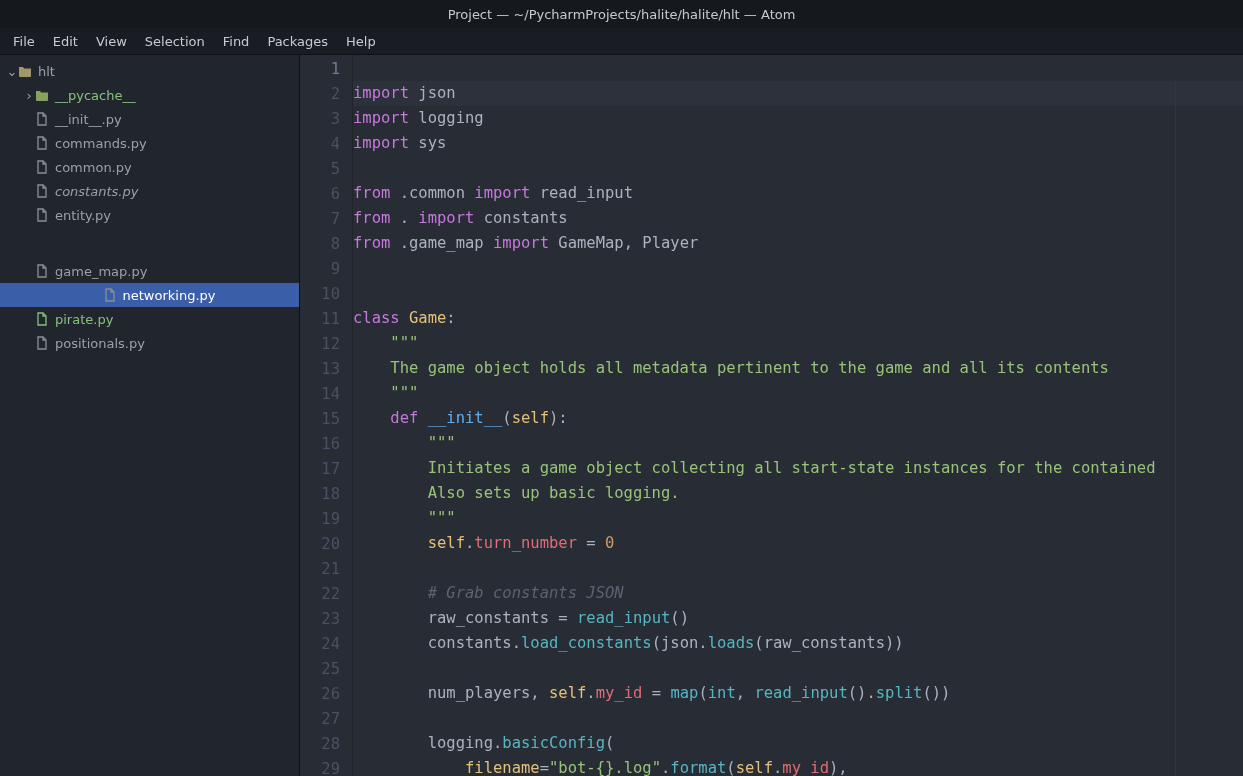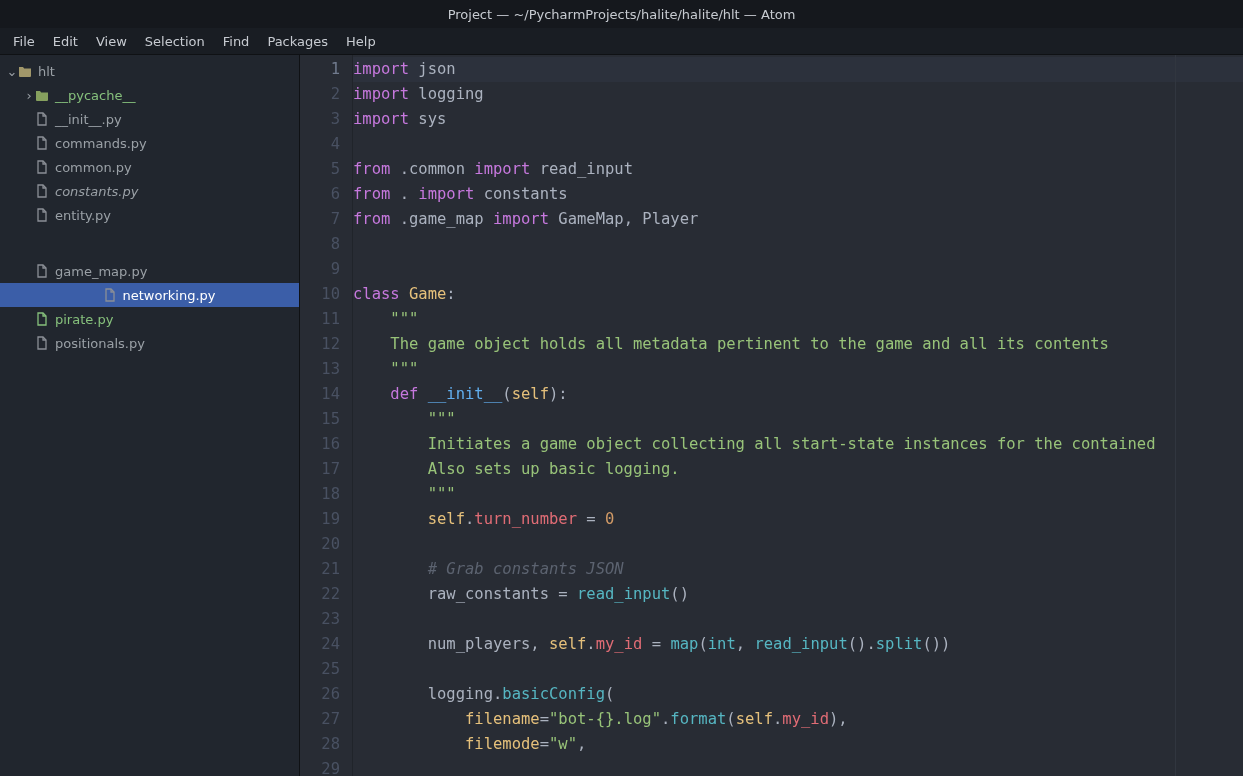--- a/index.html
+++ b/index.html
@@ -18,21 +18,21 @@
   .file-icon svg { width:12px; height:14px; }
   .folded svg { fill:#a1976a; }
   .filed svg { fill:none; stroke:#8b8f96; stroke-width:1.3px; }
   .modified { color:#86c07c; }
   .modified .filed svg { stroke:#86c07c; }
   .foldermod .folded svg { fill:#86a05e; }
   .editor { flex:1; display:flex; background:#282c34; font-family:"DejaVu Sans Mono","Consolas",monospace; font-size:15.5px; line-height:25px; position:relative; }
   .gutter { width:53px; background:#282c34; text-align:right; color:#495162; padding-right:12px; padding-top:2px; border-right:1px solid #20242a; }
   .gutter .ln { height:25px; }
   .gutter .ln.cur { color:#717b8e; }
-  .code { flex:1; padding-top:2px; overflow:hidden; position:relative; }
+  .code { flex:1; padding-top:2px; overflow:hidden; position:relative;margin-top:24px; }
   .code .line { height:25px; padding-left:0; white-space:pre; }
   .code .line.cur { background:#2c313c; }
   .tk-kw { color:#c678dd; }
   .tk-def { color:#abb2bf; }
   .tk-fn { color:#61aeee; }
   .tk-str { color:#98c379; }
   .tk-cmt { color:#5c6370; font-style:italic; }
   .tk-num { color:#d19a66; }
   .tk-call { color:#56b6c2; }
   .tk-self { color:#e5c07b; }
@@ -217,20 +217,21 @@
         <div class="line"><span class="tk-def">    </span><span class="tk-str">"""</span></div>
         <div class="line"><span class="tk-def">    </span><span class="tk-kw">def</span><span class="tk-def"> </span><span class="tk-fn">__init__</span><span class="tk-pun">(</span><span class="tk-self">self</span><span class="tk-pun">):</span></div>
         <div class="line"><span class="tk-def">        </span><span class="tk-str">"""</span></div>
         <div class="line"><span class="tk-def">        </span><span class="tk-str">Initiates a game object collecting all start-state instances for the contained</span></div>
         <div class="line"><span class="tk-def">        </span><span class="tk-str">Also sets up basic logging.</span></div>
         <div class="line"><span class="tk-def">        </span><span class="tk-str">"""</span></div>
         <div class="line"><span class="tk-def">        </span><span class="tk-self">self</span><span class="tk-pun">.</span><span class="tk-attr">turn_number</span><span class="tk-def"> </span><span class="tk-pun">=</span><span class="tk-def"> </span><span class="tk-num">0</span></div>
         <div class="line"></div>
         <div class="line"><span class="tk-def">        </span><span class="tk-cmt"># Grab constants JSON</span></div>
         <div class="line"><span class="tk-def">        raw_constants </span><span class="tk-pun">=</span><span class="tk-def"> </span><span class="tk-call">read_input</span><span class="tk-pun">()</span></div>
+        <div class="line"><span class="tk-def">        constants</span><span class="tk-pun">.</span><span class="tk-call">load_constants</span><span class="tk-pun">(</span><span class="tk-def">json</span><span class="tk-pun">.</span><span class="tk-call">loads</span><span class="tk-pun">(</span><span class="tk-def">raw_constants</span><span class="tk-pun">))</span></div>
         <div class="line"></div>
         <div class="line"><span class="tk-def">        num_players</span><span class="tk-pun">,</span><span class="tk-def"> </span><span class="tk-self">self</span><span class="tk-pun">.</span><span class="tk-attr">my_id</span><span class="tk-def"> </span><span class="tk-pun">=</span><span class="tk-def"> </span><span class="tk-call">map</span><span class="tk-pun">(</span><span class="tk-blt">int</span><span class="tk-pun">,</span><span class="tk-def"> </span><span class="tk-call">read_input</span><span class="tk-pun">().</span><span class="tk-call">split</span><span class="tk-pun">())</span></div>
         <div class="line"></div>
         <div class="line"><span class="tk-def">        logging</span><span class="tk-pun">.</span><span class="tk-call">basicConfig</span><span class="tk-pun">(</span></div>
         <div class="line"><span class="tk-def">            </span><span class="tk-self">filename</span><span class="tk-pun">=</span><span class="tk-str">"bot-{}.log"</span><span class="tk-pun">.</span><span class="tk-call">format</span><span class="tk-pun">(</span><span class="tk-self">self</span><span class="tk-pun">.</span><span class="tk-attr">my_id</span><span class="tk-pun">),</span></div>
         <div class="line"><span class="tk-def">            </span><span class="tk-self">filemode</span><span class="tk-pun">=</span><span class="tk-str">"w"</span><span class="tk-pun">,</span></div>
       </div>
   </div>
 </div>
 

